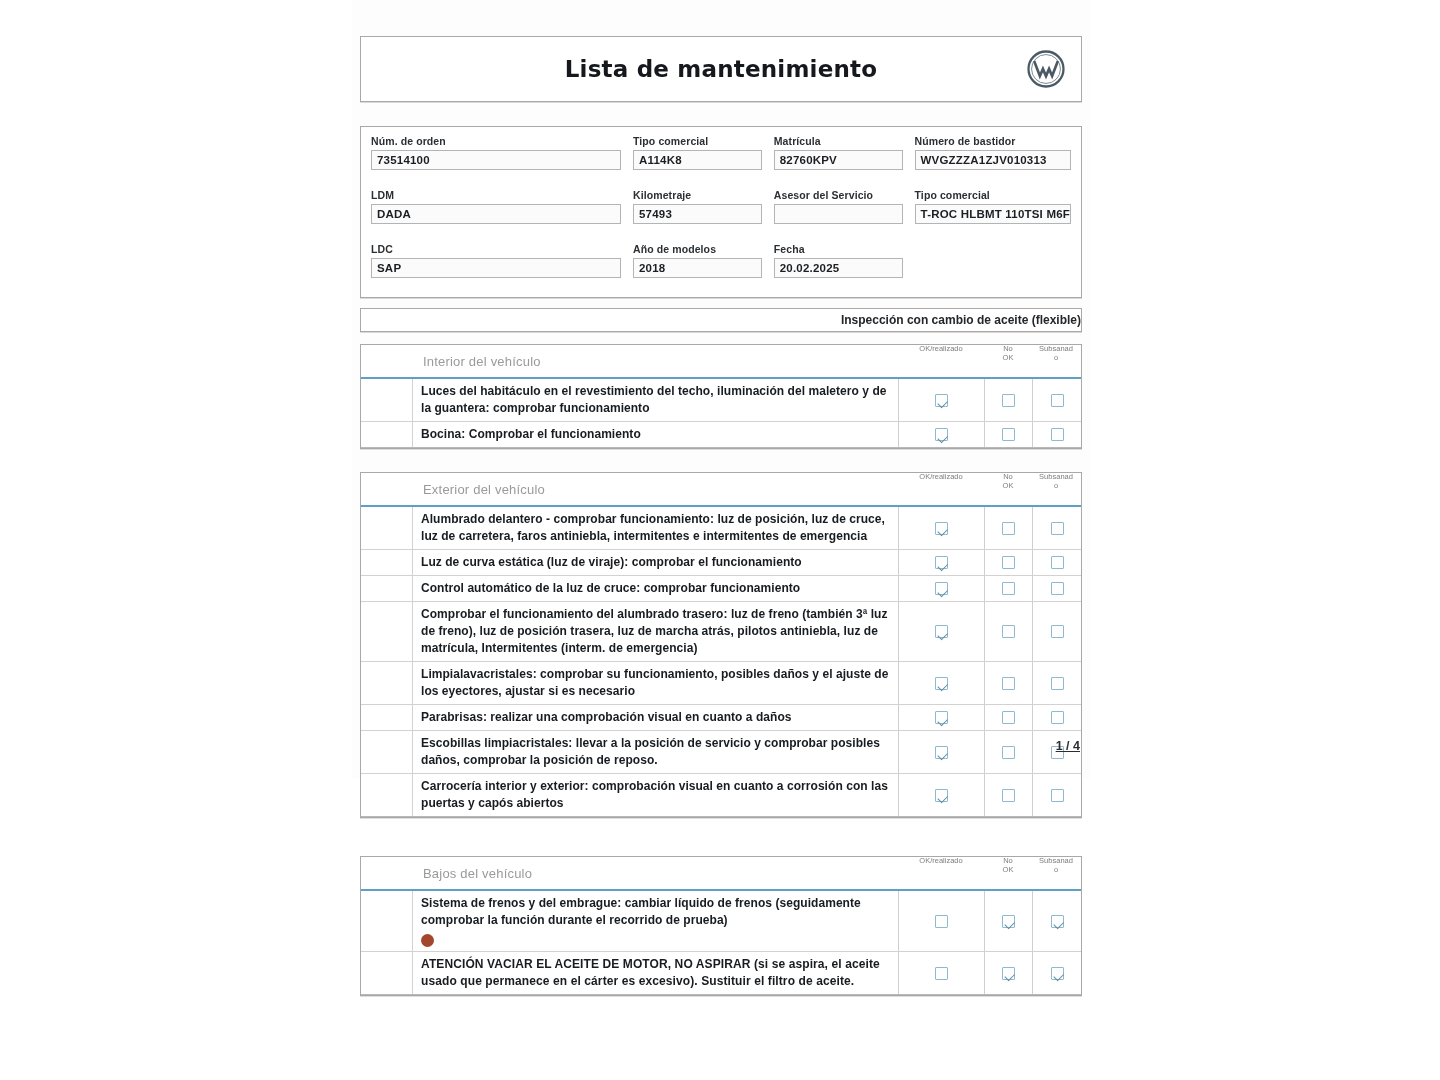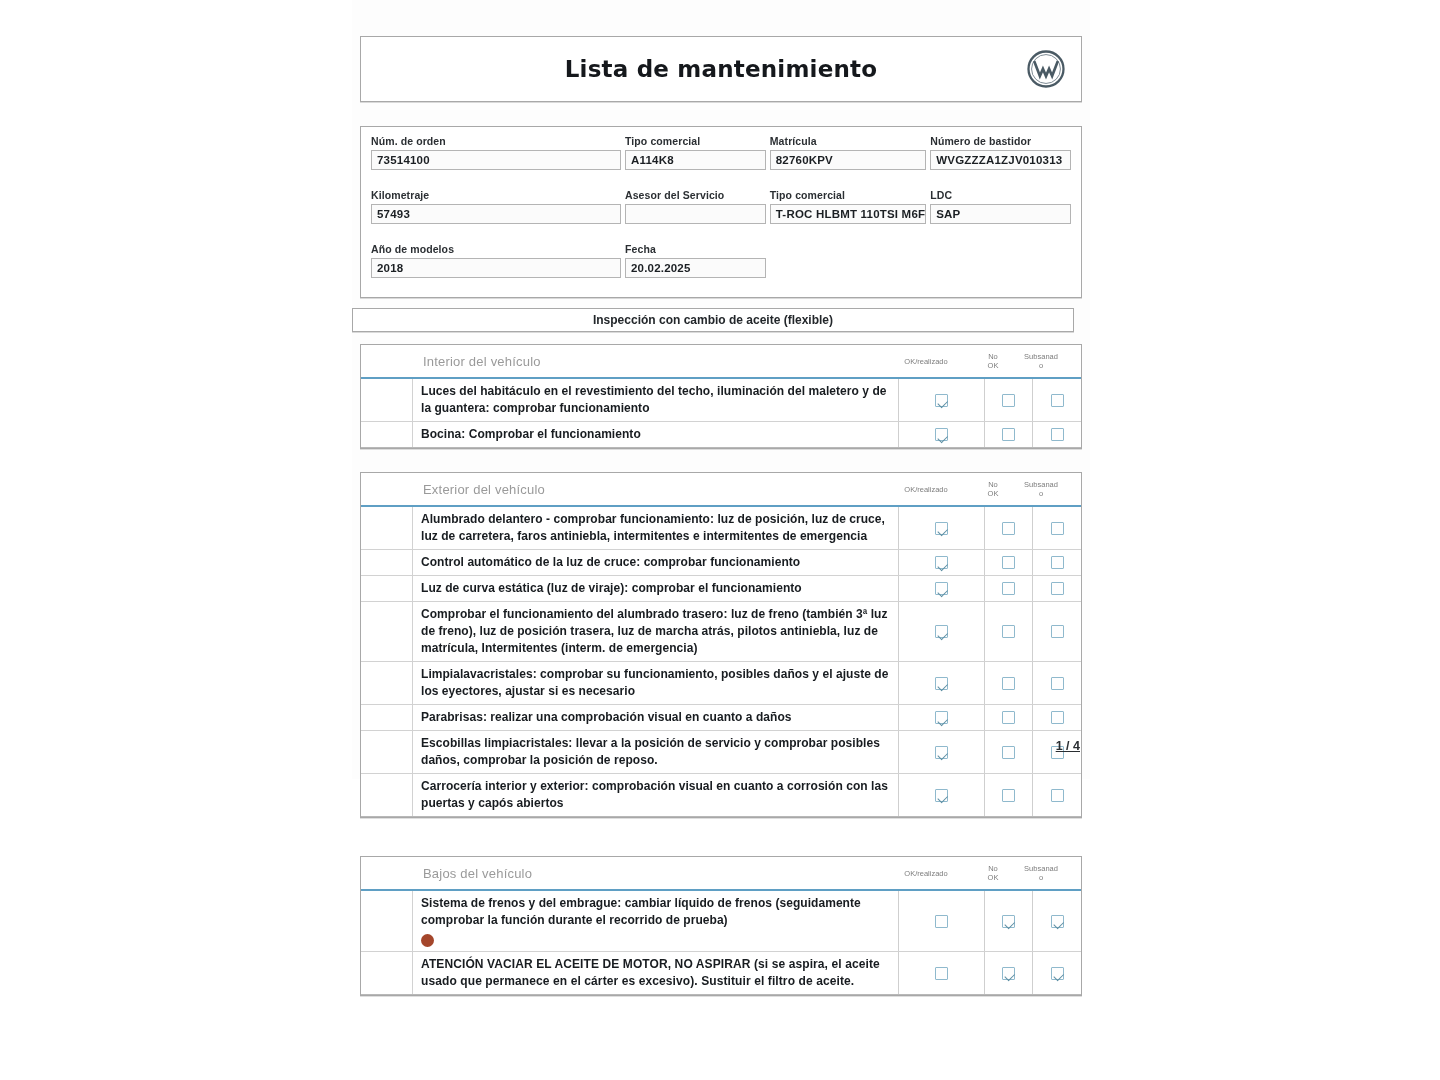--- a/index.html
+++ b/index.html
@@ -57,21 +57,21 @@
   #vehicle-block {
     position: absolute;
     left: 8px; top: 126px;
     width: 722px; height: 172px;
     padding: 8px 10px 6px 10px;
   }
   .field-grid {
     display: grid;
     grid-template-columns: 250px 1fr 1fr 1fr;
     grid-auto-rows: 54px;
-    column-gap: 4px;
+    column-gap: 12px;
   }
   .field { display: flex; flex-direction: column; justify-content: flex-start; }
   .field-label {
     font-size: 10.5px;
     font-weight: bold;
     color: #2b2f33;
     margin-bottom: 3px;
     white-space: nowrap;
     letter-spacing: .1px;
   }
@@ -86,25 +86,25 @@
     font-weight: bold;
     color: #1b1f23;
     letter-spacing: .2px;
     white-space: nowrap;
     overflow: hidden;
   }
 
   
   #inspection-banner {
     position: absolute;
-    left: 0; top: 308px;
+    left: 8px; top: 308px;
     width: 722px; height: 24px;
     display: flex;
     align-items: center;
-    justify-content: center;
+    justify-content: flex-end;
   }
   #inspection-banner span {
     font-size: 12px;
     font-weight: bold;
     color: #23272b;
   }
 
   
   .section {
     position: absolute;
@@ -119,24 +119,23 @@
     position: relative;
   }
   .section-title {
     font-size: 13px;
     color: #9a9a9a;
     padding-left: 62px;
     letter-spacing: .2px;
   }
   .col-heads {
     position: absolute;
-    right: 16px; top: 0;
+    right: 1px; top: 0;
     height: 34px;
     display: flex;
-    align-items: center;
   }
   .col-head {
     text-align: center;
     font-size: 7.5px;
     color: #7d7d7d;
     line-height: 1.15;
     padding: 0 2px;
   }
   .ch-ok   { width: 86px; }
   .ch-nok  { width: 48px; }
@@ -249,20 +248,24 @@
       <div class="field">
         <div class="field-label">Matrícula</div>
         <div class="field-value-box">82760KPV</div>
       </div>
 
       <div class="field">
         <div class="field-label">Número de bastidor</div>
         <div class="field-value-box">WVGZZZA1ZJV010313</div>
       </div>
       <div class="field">
+        <div class="field-label">LDM</div>
+        <div class="field-value-box">DADA</div>
+      </div>
+      <div class="field">
         <div class="field-label">Kilometraje</div>
         <div class="field-value-box">57493</div>
       </div>
       <div class="field">
         <div class="field-label">Asesor del Servicio</div>
         <div class="field-value-box"></div>
       </div>
 
       <div class="field">
         <div class="field-label">Tipo comercial</div>
@@ -357,34 +360,34 @@
             </div>
             <div class="cell c-nok">
               <div class="cbx"></div>
             </div>
             <div class="cell c-sub">
               <div class="cbx"></div>
             </div>
           </div>
           <div class="row">
             <div class="row-gutter"></div>
+            <div class="row-text"><span>Luz de curva estática (luz de viraje): comprobar el funcionamiento</span></div>
+            <div class="cell c-ok">
+              <div class="cbx checked"></div>
+            </div>
+            <div class="cell c-nok">
+              <div class="cbx"></div>
+            </div>
+            <div class="cell c-sub">
+              <div class="cbx"></div>
+            </div>
+          </div>
+          <div class="row">
+            <div class="row-gutter"></div>
             <div class="row-text"><span>Control automático de la luz de cruce: comprobar funcionamiento</span></div>
-            <div class="cell c-ok">
-              <div class="cbx checked"></div>
-            </div>
-            <div class="cell c-nok">
-              <div class="cbx"></div>
-            </div>
-            <div class="cell c-sub">
-              <div class="cbx"></div>
-            </div>
-          </div>
-          <div class="row">
-            <div class="row-gutter"></div>
-            <div class="row-text"><span>Luz de curva estática (luz de viraje): comprobar el funcionamiento</span></div>
             <div class="cell c-ok">
               <div class="cbx checked"></div>
             </div>
             <div class="cell c-nok">
               <div class="cbx"></div>
             </div>
             <div class="cell c-sub">
               <div class="cbx"></div>
             </div>
           </div>

